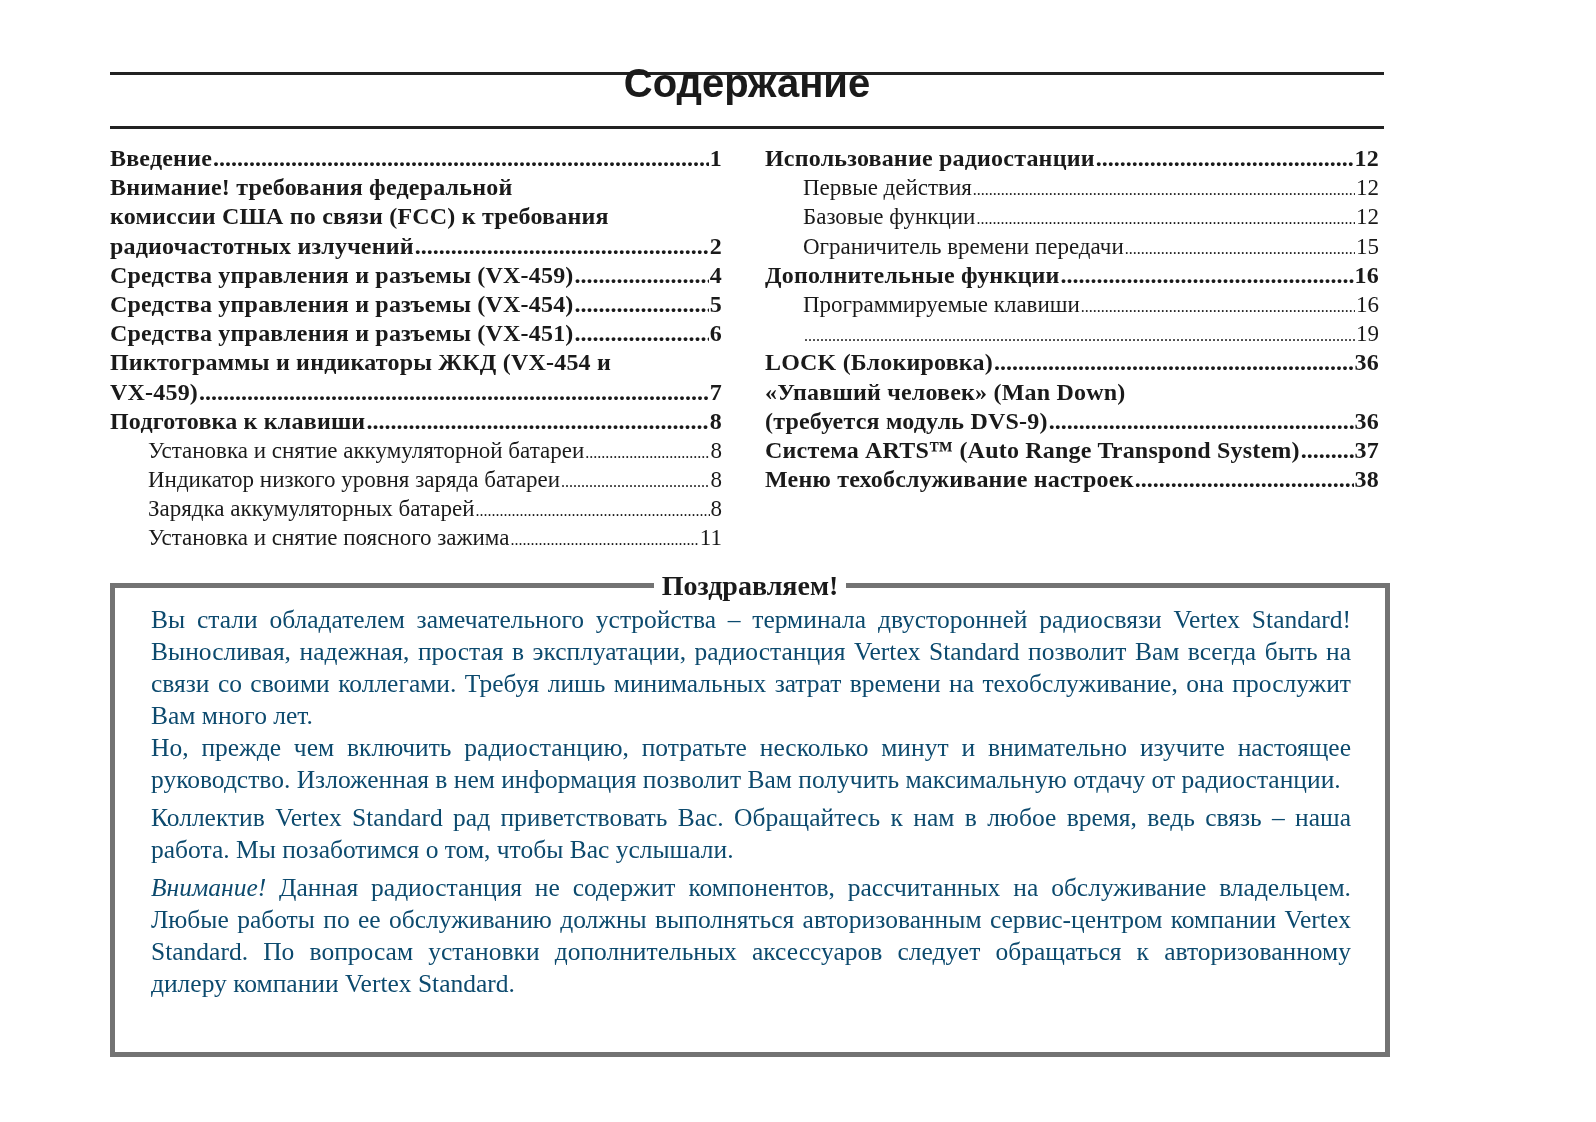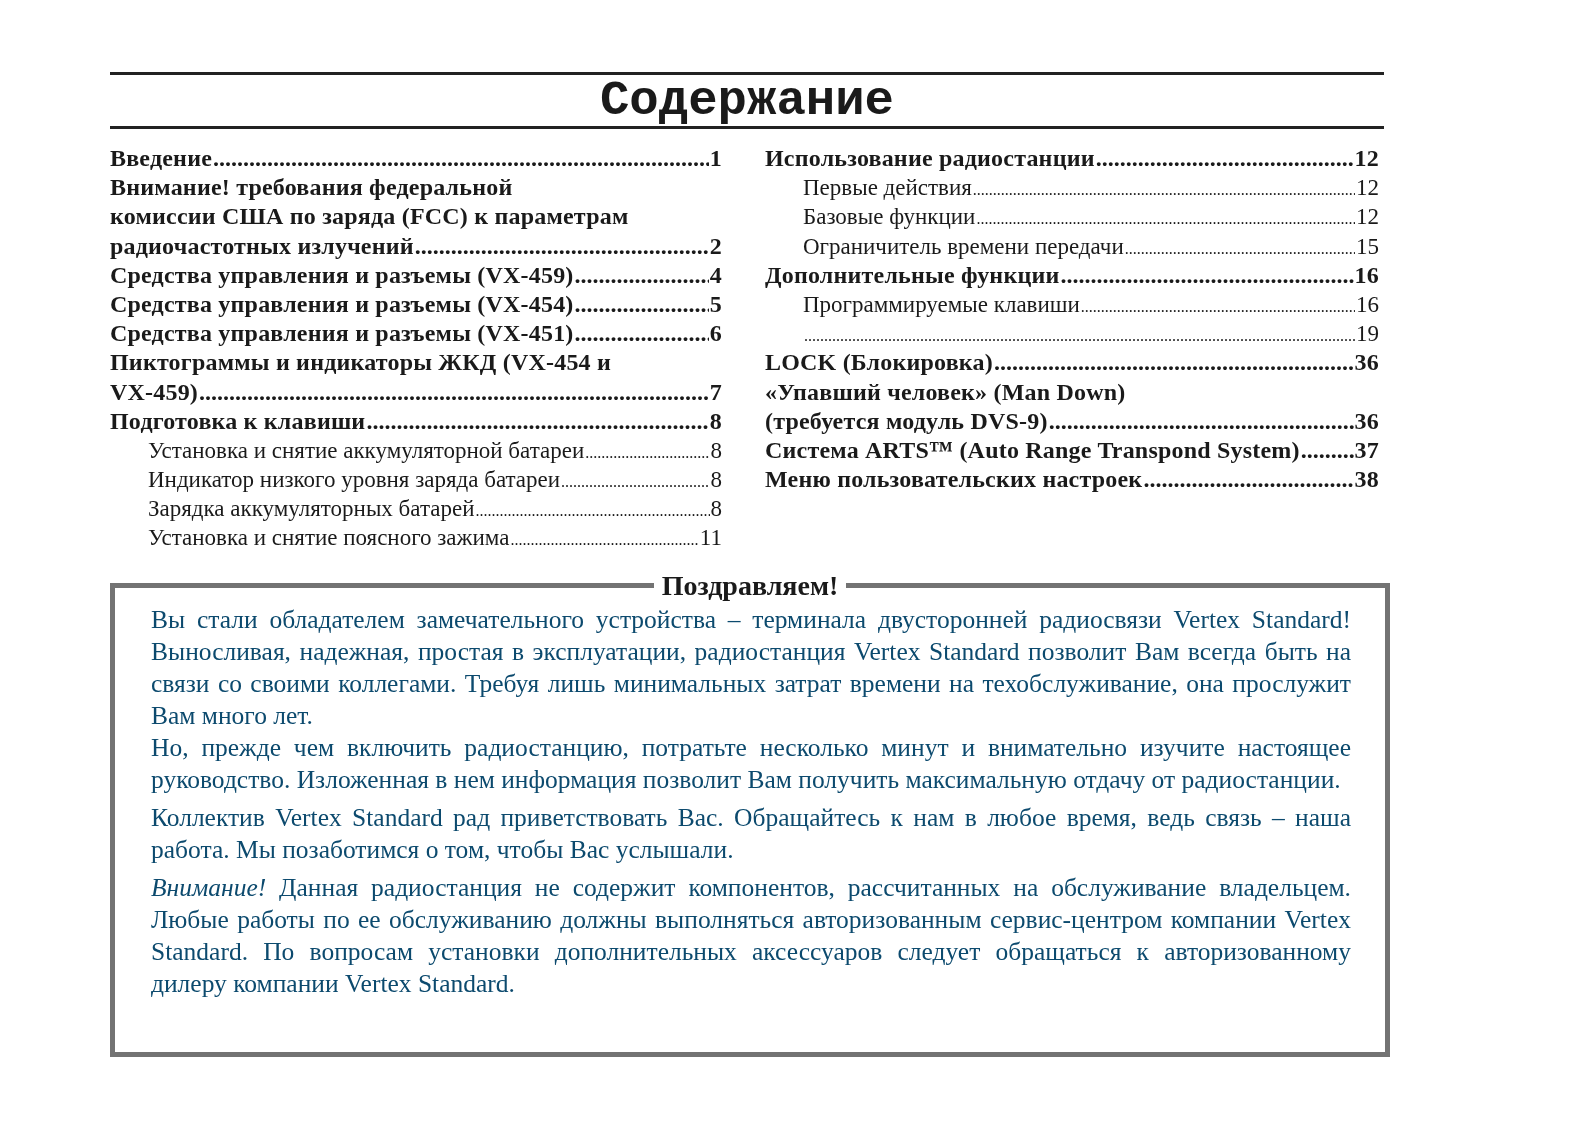--- a/index.html
+++ b/index.html
@@ -1,21 +1,21 @@
 <!DOCTYPE html>
 <html><head>
 <meta charset="utf-8">
 <style>
   html, body { margin: 0; padding: 0; background: #ffffff; }
   body { width: 1596px; height: 1122px; position: relative; overflow: hidden; color: #1a1a1a; }
   .rule { position: absolute; left: 110px; width: 1274px; height: 3px; background: #222; }
   .rule.top { top: 72px; }
   .rule.bottom { top: 126px; }
-  .title { position: absolute; top: 76px; left: 110px; width: 1274px; text-align: center;
-    font-family: Liberation Mono, monospace; font-weight: bold; font-size: 49px; line-height: 50px; color: #1a1a1a; }
+  .title { position: absolute; top: 58px; left: 110px; width: 1274px; text-align: center;
+    font-family: Liberation Sans, sans-serif; font-weight: bold; font-size: 40px; line-height: 50px; color: #1a1a1a; }
   .toc-col { position: absolute; top: 144px; font-family: "Liberation Serif", serif; font-size: 24px; }
   .toc-col.left { left: 110px; width: 612px; }
   .toc-col.right { left: 765px; width: 614px; }
   .entry { display: flex; align-items: baseline; height: 29.2px; line-height: 29.2px; white-space: nowrap; }
   .entry.major { font-weight: bold; letter-spacing: 0.2px; }
   .entry.minor { font-weight: normal; padding-left: 38px; font-size: 23px; }
   .entry .label { flex: 0 0 auto; }
   .entry .dots { flex: 1 1 auto; overflow: hidden; margin: 0 1px; }
   .entry .dots::after { content: "......................................................................................................................................................................"; letter-spacing: 0px; }
   .entry.minor .dots::after { font-size: 16px; }
@@ -43,21 +43,21 @@
     <div class="entry major">
       <span class="label">Введение</span>
       <span class="dots"></span>
       <span class="page">1</span>
     </div>
     <div class="entry major nodots">
       <span class="label">Внимание! требования федеральной</span>
       <span class="page"></span>
     </div>
     <div class="entry major nodots">
-      <span class="label">комиссии США по заряда (FCC) к параметрам</span>
+      <span class="label">комиссии США по связи (FCC) к требования</span>
       <span class="page"></span>
     </div>
     <div class="entry major">
       <span class="label">радиочастотных излучений</span>
       <span class="dots"></span>
       <span class="page">2</span>
     </div>
     <div class="entry major">
       <span class="label">Средства управления и разъемы (VX-459)</span>
       <span class="dots"></span>
@@ -156,21 +156,21 @@
       <span class="label">(требуется модуль DVS-9) </span>
       <span class="dots"></span>
       <span class="page">36</span>
     </div>
     <div class="entry major">
       <span class="label">Система ARTS™ (Auto Range Transpond System)</span>
       <span class="dots"></span>
       <span class="page">37</span>
     </div>
     <div class="entry major">
-      <span class="label">Меню пользовательских настроек</span>
+      <span class="label">Меню техобслуживание настроек</span>
       <span class="dots"></span>
       <span class="page">38</span>
     </div>
   </div>
 
 <div class="box">
   <div class="box-title">
     <span>Поздравляем!</span>
   </div>
   <div class="box-body">

